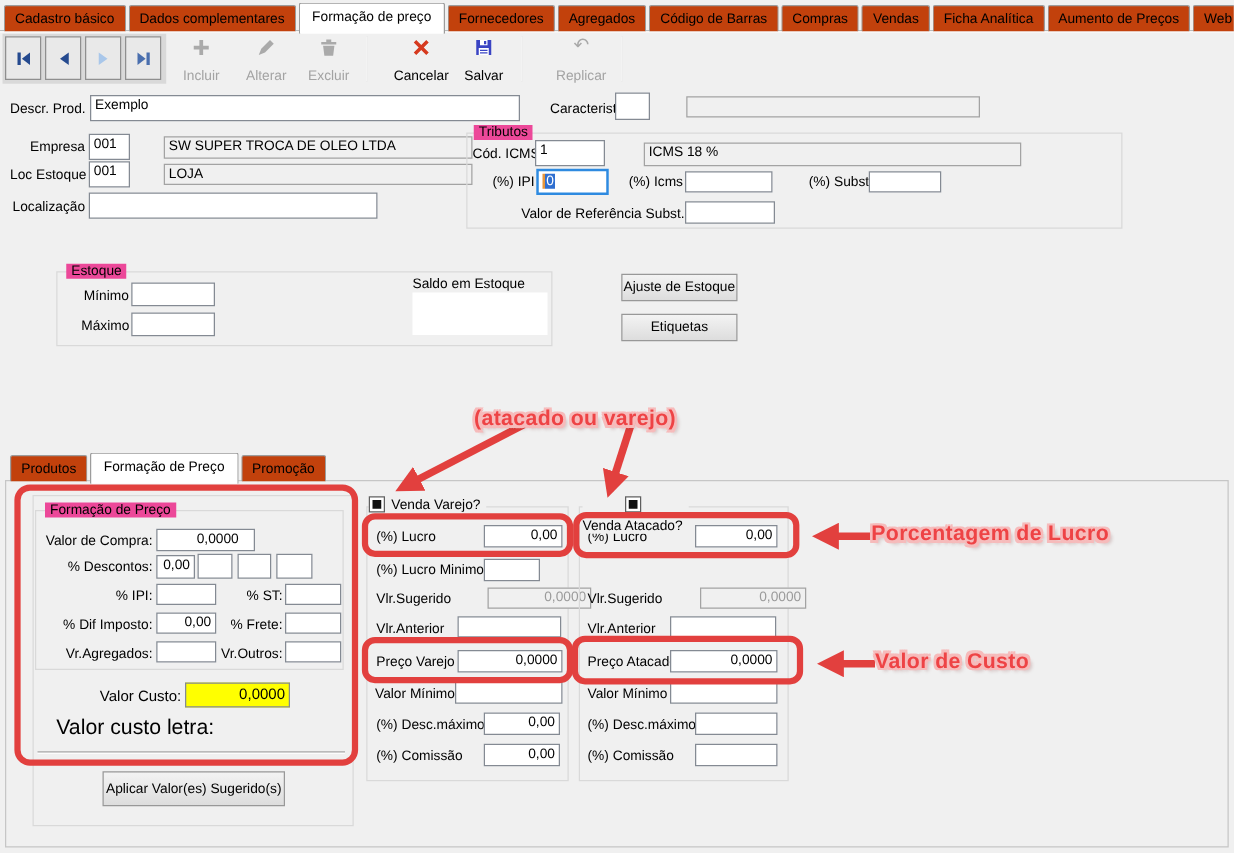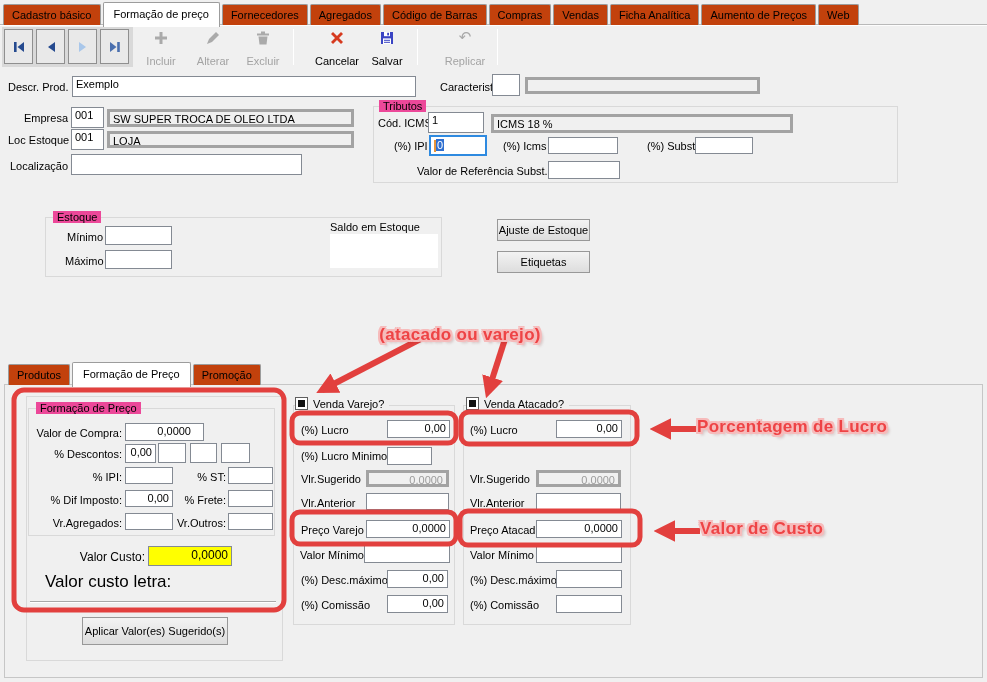--- a/index.html
+++ b/index.html
@@ -7,21 +7,21 @@
   body {
     position:relative; background:#f0f0f0;
     font-family:"Liberation Sans", sans-serif; font-size:11px; color:#000;
     overflow:hidden;
   }
   .abs { position:absolute; }
   .lbl { position:absolute; white-space:nowrap; color:#000; }
   .lbl.r { text-align:right; }
   .fld { position:absolute; background:#fff; border:1px solid #848a93; padding:1px 3px; overflow:hidden; white-space:nowrap; cursor:text; }
   .fld.num { text-align:right; }
-  .fld.ro { background:#f0f0f0; border:3px solid #a3a3a3; cursor:default; }
+  .fld.ro { background:#f0f0f0; border:1px solid #a3a3a3; cursor:default;margin-left:24px; }
   .fld.grayval { color:#9b9b9b; }
   .grp { position:absolute; border:1px solid #d9d9d9; }
   .legend { position:absolute; background:#ec4899; padding:0 4px; white-space:nowrap; z-index:2; }
   .btn { position:absolute; background:linear-gradient(#f3f3f3,#dddddd); border:1px solid #989898; display:flex; align-items:center; justify-content:center; white-space:nowrap; cursor:default; }
   
   .tabstrip { position:absolute; display:flex; align-items:flex-end; z-index:3; }
   .tab { border:1px solid #9c9c9c; border-bottom:none; background:#c2410c; padding:4px 8px 4px; margin-right:2px; border-radius:2px 2px 0 0; white-space:nowrap; cursor:default; position:relative; }
   .tab.active { background:#fff; padding:5px 10px 7px; margin-bottom:-2px; z-index:4; }
   .hline { position:absolute; height:1px; background:#b9b9b9; }
   .vsep { position:absolute; width:1px; background:#c3c3c3; border-right:1px solid #ffffff; }
@@ -45,20 +45,21 @@
   .caret { display:inline-block; width:2px; height:12px; background:#e8963a; vertical-align:middle; }
   .yellow { background:#ffff00 !important; }
 </style>
 </head>
 <body>
 
 <div class="hline" style="top:24px; left:0; width:987px;"></div>
 <div class="hline" style="top:25px; left:0; width:987px; background:#fdfdfd;"></div>
 <div class="tabstrip" style="left:3px; top:2px;">
   <div class="tab">Cadastro básico</div>
+  <div class="tab">Dados complementares</div>
   <div class="tab active">Formação de preço</div>
   <div class="tab">Fornecedores</div>
   <div class="tab">Agregados</div>
   <div class="tab">Código de Barras</div>
   <div class="tab">Compras</div>
   <div class="tab">Vendas</div>
   <div class="tab">Ficha Analítica</div>
   <div class="tab">Aumento de Preços</div>
   <div class="tab">Web</div>
 </div>
@@ -239,21 +240,21 @@
 <div class="lbl" style="left:301px; top:524px;">Preço Varejo</div>
 <div class="fld num" style="left:366px; top:520px; width:84px; height:18px;">0,0000</div>
 <div class="lbl" style="left:300px; top:549px;">Valor Mínimo</div>
 <div class="fld" style="left:364px; top:545px; width:86px; height:18px;"></div>
 <div class="lbl" style="left:301px; top:574px;">(%) Desc.máximo</div>
 <div class="fld num" style="left:387px; top:570px; width:61px; height:18px;">0,00</div>
 <div class="lbl" style="left:301px; top:599px;">(%) Comissão</div>
 <div class="fld num" style="left:387px; top:595px; width:61px; height:18px;">0,00</div>
 
 <div class="grp" style="left:463px; top:405px; width:168px; height:220px;"></div>
-<div class="cbcap" style="left:466px; top:397px;">
+<div class="cbcap" style="left:466px; top:397px;flex-direction:column;">
   <span class="cb" style="position:relative;"></span>
   <span>Venda Atacado?</span>
 </div>
 <div class="lbl" style="left:470px; top:424px;">(%) Lucro</div>
 <div class="fld num" style="left:556px; top:420px; width:66px; height:18px;">0,00</div>
 <div class="lbl" style="left:470px; top:473px;">Vlr.Sugerido</div>
 <div class="fld ro num grayval" style="left:536px; top:470px; width:85px; height:17px;">0,0000</div>
 <div class="lbl" style="left:470px; top:497px;">Vlr.Anterior</div>
 <div class="fld" style="left:536px; top:493px; width:85px; height:17px;"></div>
 <div class="lbl" style="left:470px; top:524px;">Preço Atacado</div>

